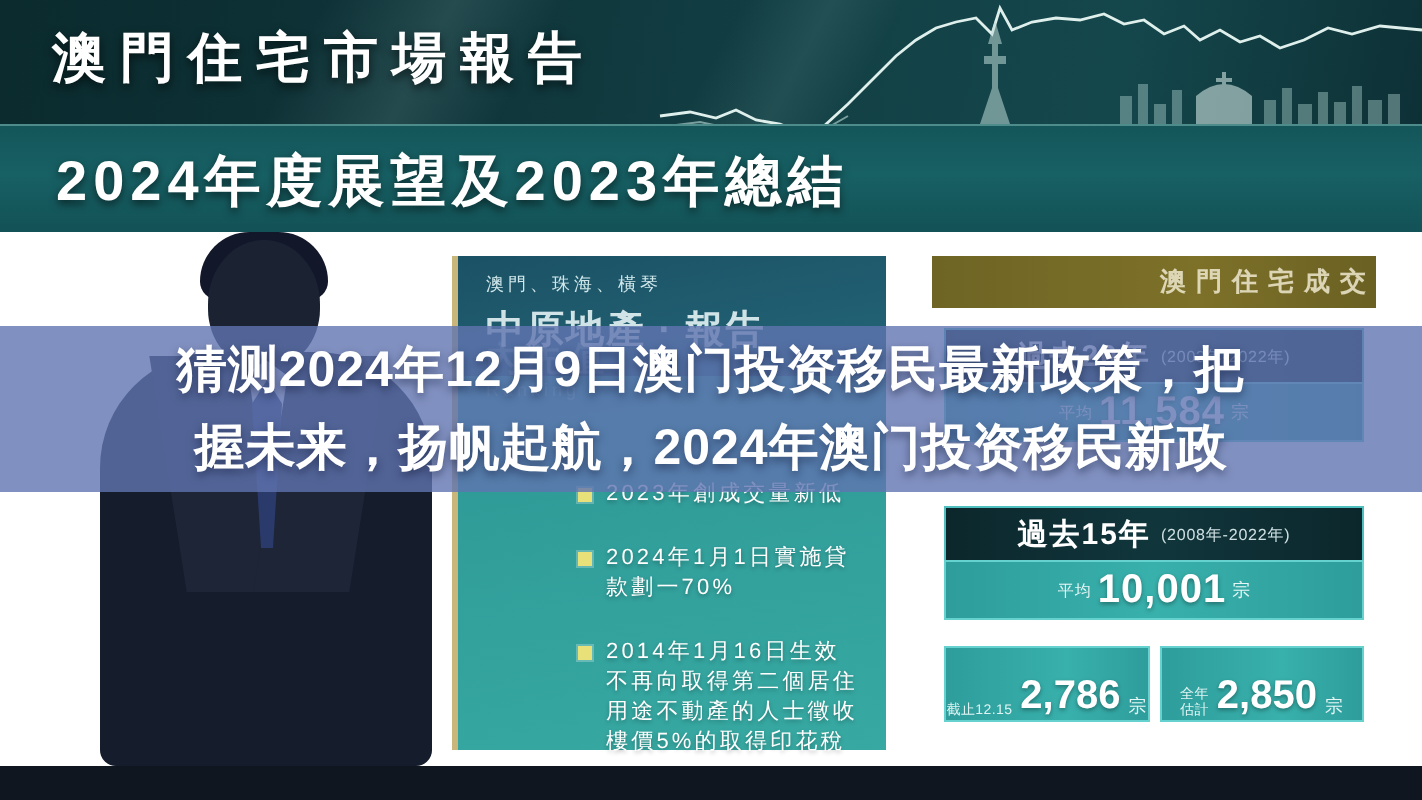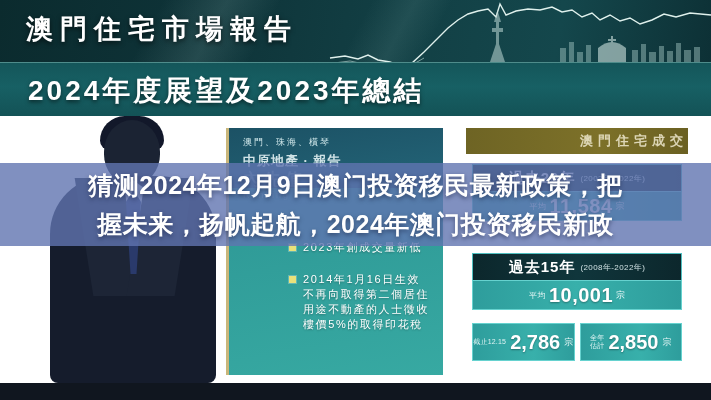--- a/index.html
+++ b/index.html
@@ -58,21 +58,21 @@
 
   
   .card-left { position:absolute; left:226px; top:128px; width:217px; height:247px;
     background:linear-gradient(170deg,#2a8a8c 0%,#2f9a97 35%,#37a9a2 100%);
     border-left:3px solid #c9b67a; }
   .card-left-top { position:absolute; left:0; top:0; width:100%; height:60px;
     background:linear-gradient(170deg,#1b4f63 0%,#236377 100%); opacity:.96; }
   .cl-title { position:absolute; left:14px; top:8px; color:#cfe7ea;
     font-size:9px; letter-spacing:2px; }
   .cl-sub { position:absolute; left:14px; top:24px; color:#e4f2f4;
-    font-size:13px; letter-spacing:1px; font-weight:700; opacity:.9; }
+    font-size:19px; letter-spacing:1px; font-weight:700; opacity:.9; }
   .cl-watermark { position:absolute; left:14px; top:40px; color:rgba(230,245,245,.30);
     font-size:17px; letter-spacing:4px; font-weight:700; }
   .cl-watermark2 { position:absolute; left:14px; top:62px; color:rgba(230,245,245,.30);
     font-size:9px; letter-spacing:2px; }
 
   .bullets { position:absolute; left:0; top:112px; width:100%; padding:0 12px; }
   .bullet { display:flex; align-items:flex-start; gap:7px; margin-bottom:17px;padding-left:48px; }
   .bdot { width:7px; height:7px; background:#e8e17a; flex:0 0 7px; margin-top:4px;
     box-shadow:0 0 0 1px rgba(255,255,255,.25); }
   .btxt { color:#ffffff; font-size:11px; line-height:15px; letter-spacing:1.6px;
@@ -94,21 +94,21 @@
   .sb-val { background:linear-gradient(90deg,#2e9d9c 0%,#38b0ab 50%,#2e9d9c 100%);
     border:1px solid #66d2cf; height:30px; display:flex; align-items:center;
     justify-content:center; gap:3px; }
   .sb-val .lbl { color:#e6f7f6; font-size:8px; letter-spacing:.5px; }
   .sb-val .num { color:#ffffff; font-size:20px; font-weight:700; letter-spacing:.5px;
     text-shadow:0 1px 2px rgba(0,0,0,.35); }
   .sb-val .unit { color:#e6f7f6; font-size:9px; }
 
   .duo { display:flex; gap:5px; }
   .duo > div { flex:1; background:linear-gradient(90deg,#2e9d9c 0%,#38b0ab 60%,#2e9d9c 100%);
-    border:1px solid #66d2cf; height:38px; display:flex; align-items:center;
+    border:1px solid #66d2cf; height:38px; display:flex; align-items:flex-end;
     justify-content:center; gap:4px; }
   .duo .stk { display:flex; flex-direction:column; line-height:8px; }
   .duo .stk span { color:#dff4f3; font-size:7px; letter-spacing:.2px; }
   .duo .num { color:#ffffff; font-size:20px; font-weight:700;
     text-shadow:0 1px 2px rgba(0,0,0,.35); }
   .duo .unit { color:#e6f7f6; font-size:9px; }
 
   
   .overlay { position:absolute; left:0; top:163px; width:711px; height:83px;
     background:rgba(96,116,176,.80); }
@@ -191,20 +191,24 @@
     <div class="cl-watermark">內先值</div>
     <div class="cl-watermark2">Ranking</div>
 
     <div class="bullets">
       <div class="bullet">
         <span class="bdot"></span>
         <span class="btxt">2023年創成交量新低</span>
       </div>
       <div class="bullet">
         <span class="bdot"></span>
+        <span class="btxt">2024年1月1日實施貸款劃一70%</span>
+      </div>
+      <div class="bullet">
+        <span class="bdot"></span>
         <span class="btxt">2014年1月16日生效不再向取得第二個居住用途不動產的人士徵收樓價5%的取得印花稅</span>
       </div>
     </div>
   </div>
 
   <div class="card-right">
     <div class="cr-head">
       <span>澳門住宅成交</span>
     </div>
 

